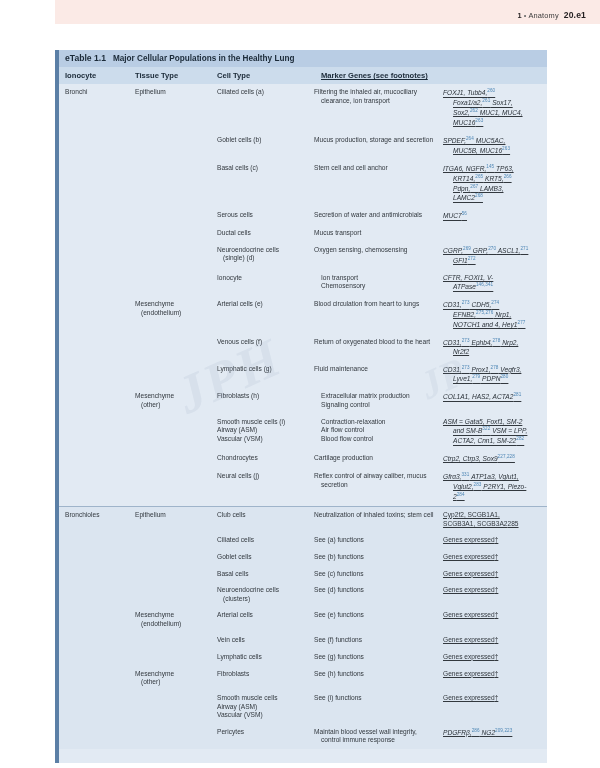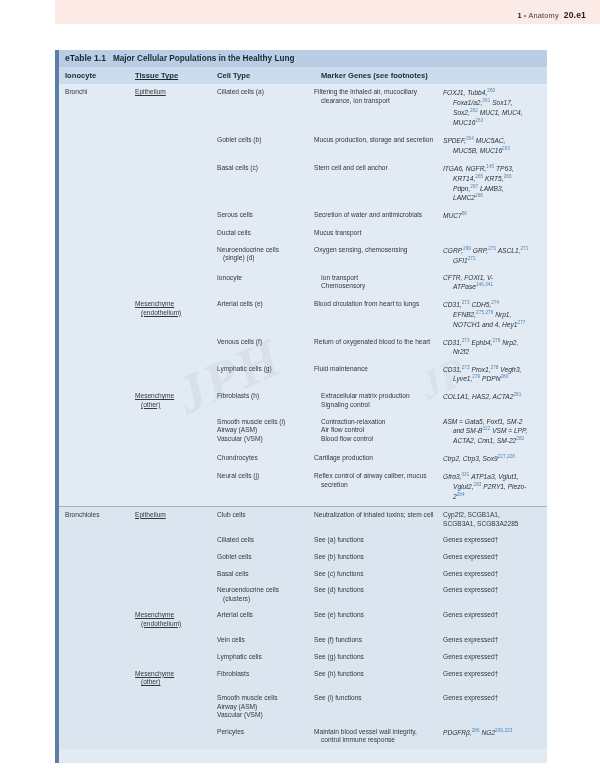--- a/index.html
+++ b/index.html
@@ -107,24 +107,24 @@
   }
   .row.band-alt {
     background: #dbe5f0;
   }
   .grp-sep {
     border-top: 0.6px solid #9fb4ca;
   }
 
   
   .c-structure { width: 70px; flex: 0 0 70px; padding-right: 4px; }
-  .c-tissue    { width: 82px; flex: 0 0 82px; padding-right: 4px; text-decoration: underline; }
+  .c-tissue    { width: 82px; flex: 0 0 82px; padding-right: 4px; }
   .c-cell      { width: 104px; flex: 0 0 104px; padding-right: 6px; }
   .c-func      { width: 122px; flex: 0 0 122px; padding-right: 6px; }
-  .c-genes     { flex: 1 1 auto; padding-right: 18px; }
+  .c-genes     { flex: 1 1 auto; padding-right: 18px; text-decoration: underline; }
 
   .cell {
     box-sizing: border-box;
   }
   .cell p {
     margin: 0;
     padding: 0;
   }
   
   .hang {

